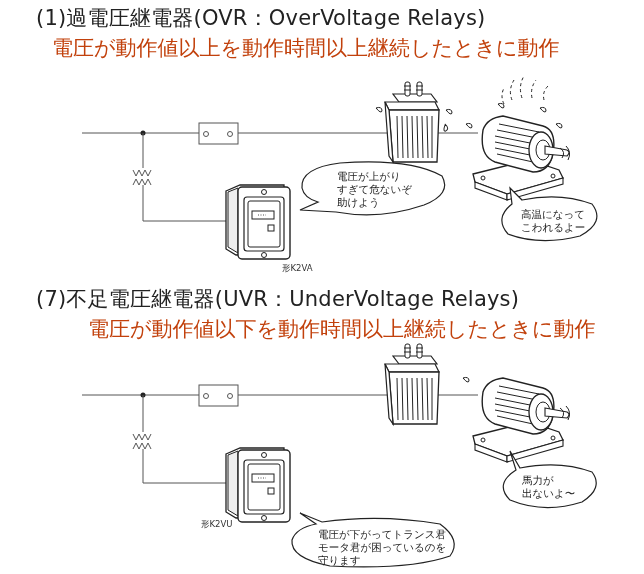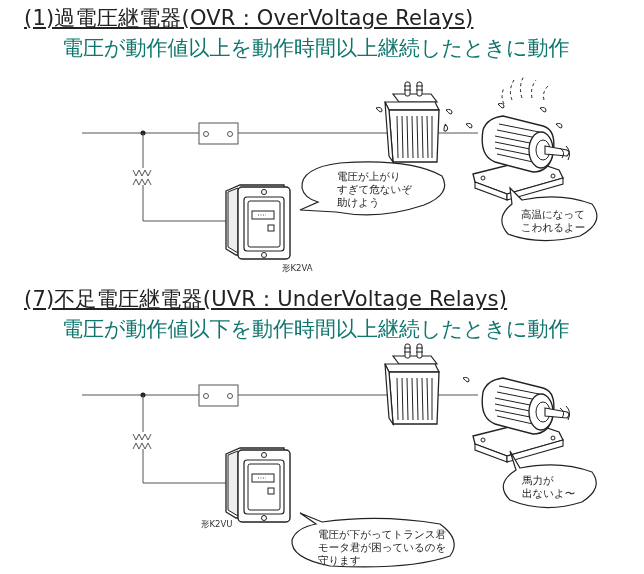--- a/index.html
+++ b/index.html
@@ -1,32 +1,32 @@
 <!DOCTYPE html>
 <html><head>
 <meta charset="utf-8">
 <style>
   html, body { margin:0; padding:0; background:#ffffff; }
   body { width:644px; height:574px; position:relative; overflow:hidden;
          font-family:"DejaVu Sans", "Liberation Sans", sans-serif; color:#222; }
-  .heading { position:absolute; left:24px; font-size:21px; letter-spacing:0.2px; white-space:nowrap; color:#222;text-decoration:underline; }
-  .subheading { position:absolute; left:62px; font-size:21px; white-space:nowrap; color:#0f766e; }
+  .heading { position:absolute; left:36px; font-size:21px; letter-spacing:0.2px; white-space:nowrap; color:#222; }
+  .subheading { position:absolute; left:52px; font-size:21px; white-space:nowrap; color:#c2410c; }
   .bubble-text { font-size:10.5px; line-height:13px; fill:#222; }
   .label-small { font-size:8.5px; fill:#333; }
   svg { position:absolute; left:0; top:0; }
   .ln { stroke:#555; stroke-width:1; fill:none; }
   .dk2 { stroke:#222; stroke-width:1; fill:none; }
 </style>
 </head>
 <body>
 
 <div class="heading" style="top:4px;">(1)過電圧継電器(OVR：OverVoltage Relays)</div>
 <div class="subheading" style="top:34px;">電圧が動作値以上を動作時間以上継続したときに動作</div>
 <div class="heading" style="top:285px;">(7)不足電圧継電器(UVR：UnderVoltage Relays)</div>
-<div class="subheading" style="top:315px;">電圧が動作値以下を動作時間以上継続したときに動作</div>
+<div class="subheading" style="top:315px;margin-left:36px;">電圧が動作値以下を動作時間以上継続したときに動作</div>
 
 <svg width="644" height="574" viewBox="0 0 644 574">
   <defs>
 
     <g id="relay">
       <path d="M0 8 L14 2 L58 2 L58 70 L10 72 L0 66 Z" fill="#fff" stroke="#222" stroke-width="1.3"></path>
       <path d="M2 9 L12 5 L12 70 L2 64 Z" fill="#eee" stroke="#222" stroke-width="1"></path>
       <rect x="12" y="4" width="52" height="72" rx="4" fill="#fff" stroke="#222" stroke-width="1.4"></rect>
       <rect x="18" y="14" width="40" height="54" rx="3" fill="#fff" stroke="#222" stroke-width="1.2"></rect>
       <rect x="22" y="18" width="32" height="46" rx="2" fill="#fff" stroke="#222" stroke-width="1"></rect>

